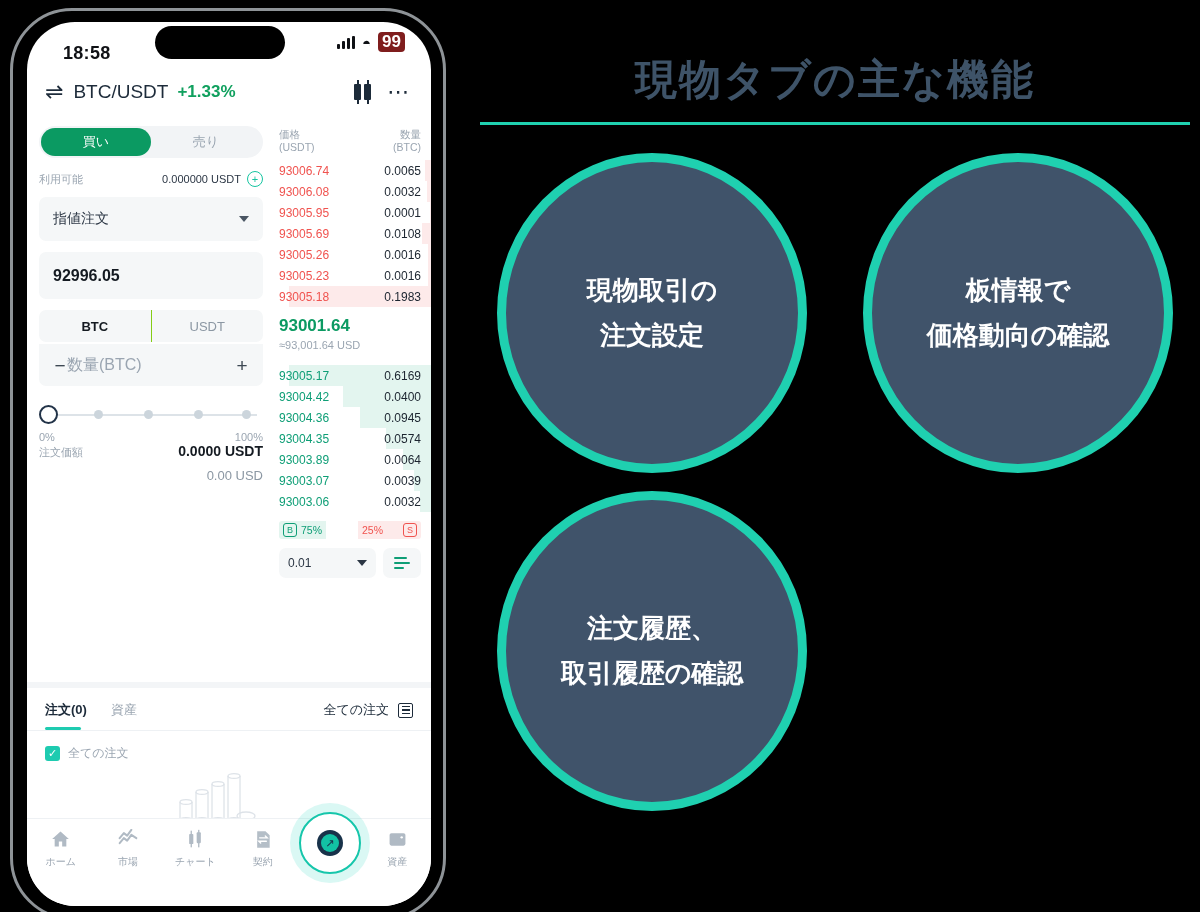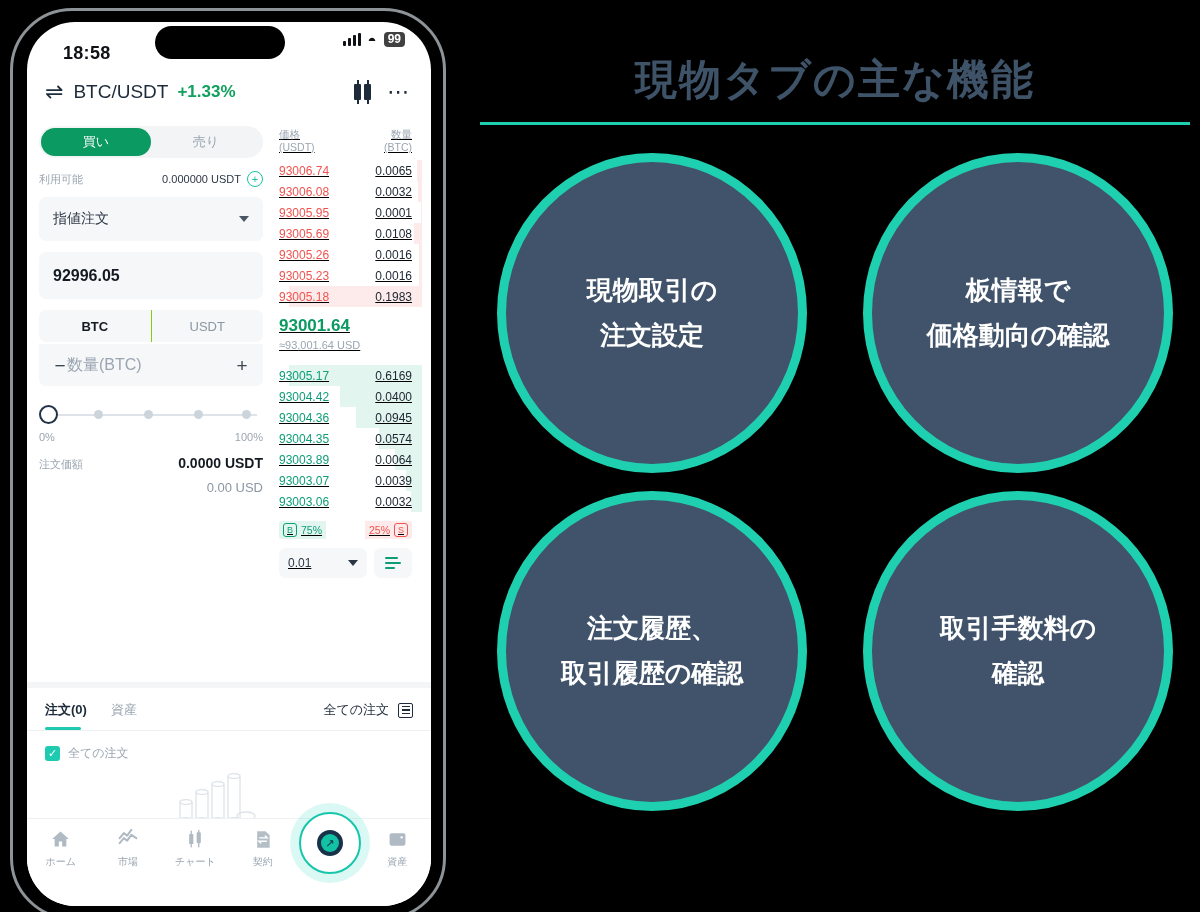--- a/index.html
+++ b/index.html
@@ -25,21 +25,21 @@
   .sb-time{position:absolute;left:36px;top:21px;font-size:18px;font-weight:bold;color:#0f1115;letter-spacing:.3px;}
   #notch{position:absolute;left:128px;top:4px;width:130px;height:33px;background:#000;border-radius:18px;}
   .sb-right{position:absolute;right:26px;top:10px;display:flex;align-items:center;gap:7px;}
   .ico-signal{display:flex;align-items:flex-end;gap:2px;height:13px;}
   .ico-signal i{display:block;width:3px;background:#0f1115;border-radius:1px;}
   .ico-signal i:nth-child(1){height:5px}
   .ico-signal i:nth-child(2){height:8px}
   .ico-signal i:nth-child(3){height:11px}
   .ico-signal i:nth-child(4){height:13px}
   .ico-wifi{font-size:15px;color:#0f1115;line-height:1;}
-  .ico-batt{background:#404040;color:#fff;font-size:12px;font-weight:bold;border-radius:4px;padding:1px 4px 2px;line-height:1;}
+  .ico-batt{background:#7f1d1d;color:#fff;font-size:17px;font-weight:bold;border-radius:4px;padding:1px 4px 2px;line-height:1;}
   
   #pair-header{height:48px;display:flex;align-items:center;padding:0 20px 0 18px;}
   .swap-ico{color:#1d2b3a;font-size:22px;line-height:1;margin-right:10px;}
   .pair-name{font-size:19px;color:#1d2b3a;font-weight:400;}
   .pair-chg{font-size:17px;color:#10a05e;margin-left:9px;font-weight:700;}
   .hdr-spacer{flex:1}
   .candle-ico{margin-right:16px;display:flex;align-items:center;gap:3px;}
   .candle-ico .c{position:relative;width:7px;height:16px;background:#1d2b3a;border-radius:1px;}
   .candle-ico .c:before,.candle-ico .c:after{content:"";position:absolute;left:3px;width:1.5px;height:4px;background:#1d2b3a;}
   .candle-ico .c:before{top:-4px}
@@ -69,45 +69,45 @@
   .cur-btn{flex:1;display:flex;align-items:center;justify-content:center;font-size:13px;color:#8b97a3;}
   .cur-btn.active{color:#141a21;font-weight:bold;border-right:1px solid #84cc16;}
   .amt-field{margin-top:2px;height:42px;background:#f5f7f8;border-radius:0 0 7px 7px;display:flex;align-items:center;padding:0 14px;box-sizing:border-box;}
   .amt-minus,.amt-plus{color:#3d4853;font-size:19px;line-height:1;width:14px;text-align:center;}
   .amt-ph{flex:1;text-align:left;font-size:16px;color:#9aa5b1;}
   .slider-wrap{margin-top:22px;position:relative;height:14px;}
   .slider-track{position:absolute;left:8px;right:6px;top:6px;height:2px;background:#dde3e8;}
   .s-dot{position:absolute;top:2px;width:9px;height:9px;border-radius:50%;background:#ccd5dc;}
   .s-knob{position:absolute;left:0;top:-3px;width:19px;height:19px;border-radius:50%;background:#fff;border:2.2px solid #223348;box-sizing:border-box;}
   .pct-row{display:flex;justify-content:space-between;margin-top:9px;font-size:11px;color:#9aa5b1;}
-  .total-row{display:flex;align-items:baseline;margin-top:12px;}
+  .total-row{display:flex;align-items:baseline;}
   .total-lbl{font-size:11px;color:#9aa5b1;}
   .total-val{margin-left:auto;font-size:14px;color:#141a21;font-weight:bold;}
   .total-usd{text-align:right;font-size:13px;color:#8b97a3;margin-top:8px;}
   .buy-cta{margin-top:18px;height:48px;background:#0b9a62;border-radius:9px;display:flex;align-items:center;justify-content:center;color:#fff;font-size:15px;}
   
-  #order-book{width:156px;padding:12px 19px 0 4px;box-sizing:border-box;position:relative;text-decoration:underline;}
+  #order-book{width:156px;padding:12px 10px 0 4px;box-sizing:border-box;position:relative;}
   .ob-head{display:flex;font-size:10.5px;color:#9aa5b1;line-height:13px;}
   .ob-head .l{flex:1}
   .ob-head .r{text-align:right}
   .ob-rows{margin-top:6px;}
   .ob-row{position:relative;height:21px;display:flex;align-items:center;font-size:12px;}
   .ob-bar{position:absolute;right:-10px;top:0;bottom:0;}
   .ob-row .p{position:relative;z-index:2;}
   .ob-row .q{position:relative;z-index:2;margin-left:auto;color:#1c2530;}
   .ask .p{color:#f0534f}
   .bid .p{color:#0e9e76}
   .ask .ob-bar{background:#fdeaea}
   .bid .ob-bar{background:#e3f5ef}
   .ob-mid{padding:9px 0 8px;}
   .ob-mid .mp{font-size:17px;color:#0b9a62;font-weight:bold;}
   .ob-mid .mu{font-size:11px;color:#9aa5b1;margin-top:3px;}
   .bs-ratio{margin-top:9px;display:flex;align-items:center;height:18px;font-size:10.5px;position:relative;border-radius:3px;overflow:hidden;}
   .bs-ratio .lhs{background:#e3f5ef;color:#0e9e76;display:flex;align-items:center;gap:4px;padding:0 4px;height:100%;}
-  .bs-ratio .rhs{background:#fdeaea;color:#f0534f;display:flex;align-items:center;gap:4px;padding:0 4px;height:100%;margin-left:auto;justify-content:flex-end;}
+  .bs-ratio .rhs{background:#fdeaea;color:#f0534f;display:flex;align-items:center;gap:20px;padding:0 4px;height:100%;margin-left:auto;justify-content:flex-end;}
   .tag{border:1px solid currentColor;border-radius:3px;font-size:9px;padding:0 3px;line-height:12px;}
   .ob-foot{margin-top:9px;display:flex;gap:7px;align-items:center;}
   .tick-sel{flex:1;background:#f5f7f8;border-radius:7px;height:30px;display:flex;align-items:center;padding:0 9px;font-size:12px;color:#2b3644;}
   .tick-sel .caret{border-top-color:#2b3644;}
   .depth-btn{width:38px;height:30px;background:#f5f7f8;border-radius:7px;display:flex;align-items:center;justify-content:center;}
   .depth-ico{display:flex;flex-direction:column;gap:2.5px;align-items:flex-start;}
   .depth-ico span{display:block;height:2.5px;background:#0e9e76;border-radius:1px;}
   .depth-ico span:nth-child(1){width:13px}
   .depth-ico span:nth-child(2){width:16px}
   .depth-ico span:nth-child(3){width:10px}
@@ -483,22 +483,14 @@
         </div>
       </div>
       <div>
         <div class="bubble">
           <div class="bubble-txt">
             <div>注文履歴、</div>
             <div>取引履歴の確認</div>
           </div>
         </div>
       </div>
-      <div>
-        <div class="bubble">
-          <div class="bubble-txt">
-            <div>取引手数料の</div>
-            <div>確認</div>
-          </div>
-        </div>
-      </div>
     </div>
 </div>
 
 </body></html>

